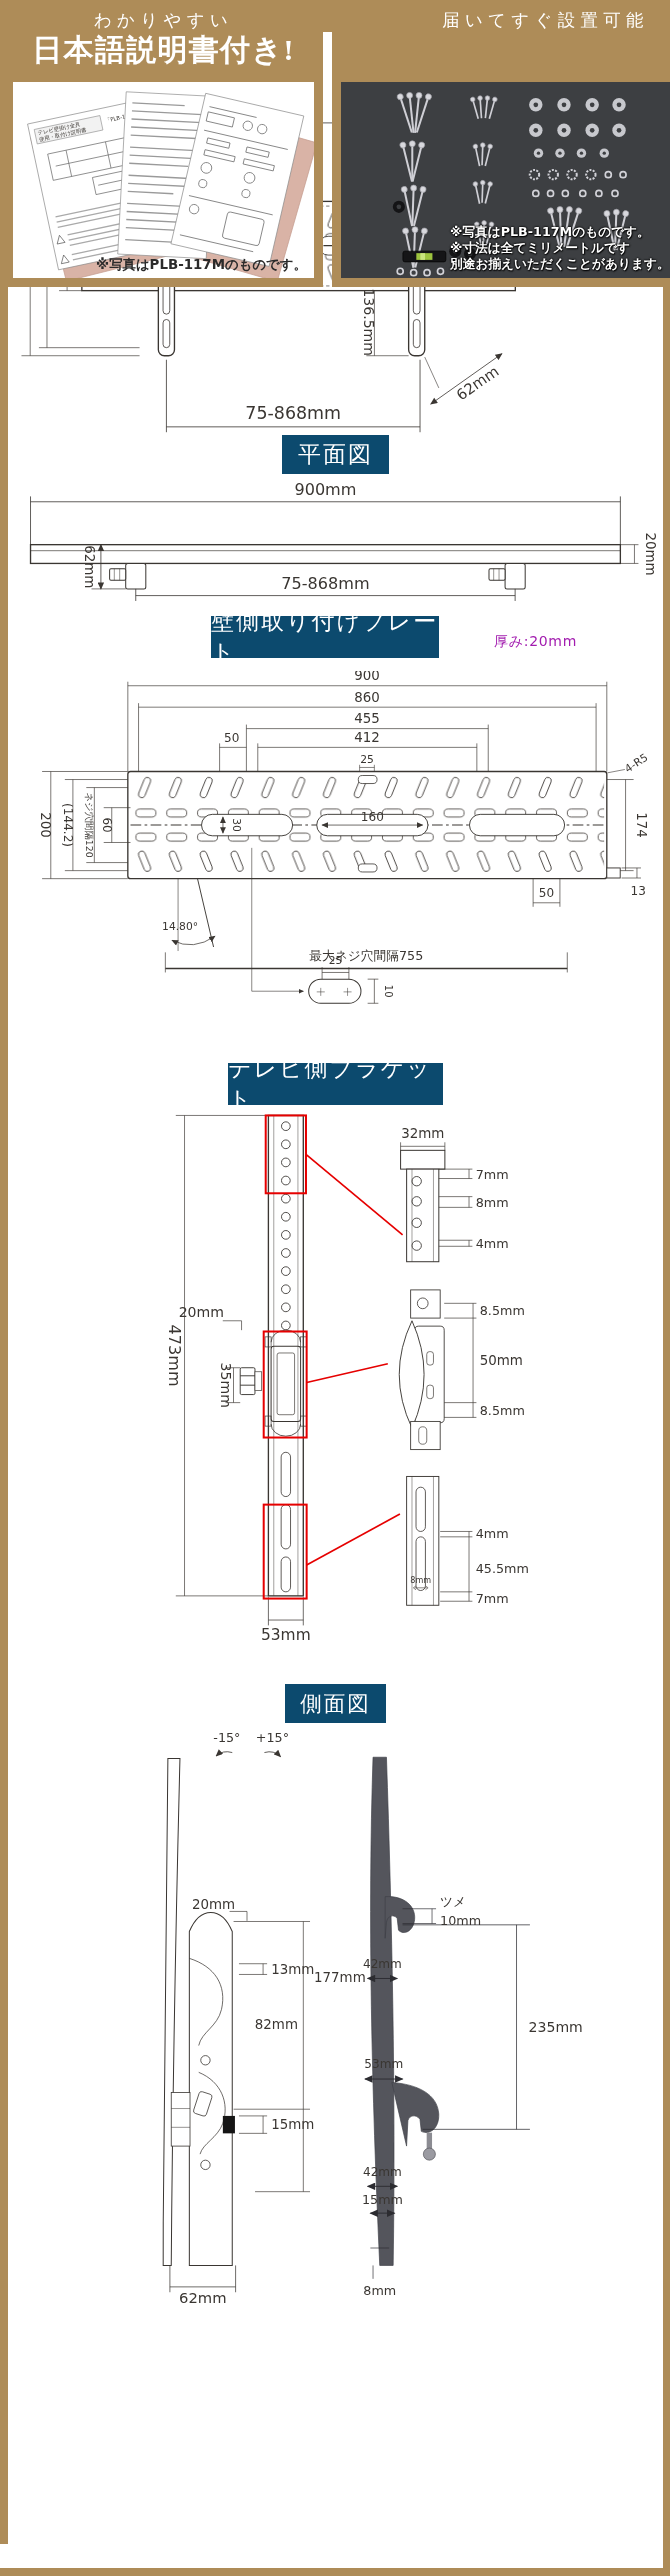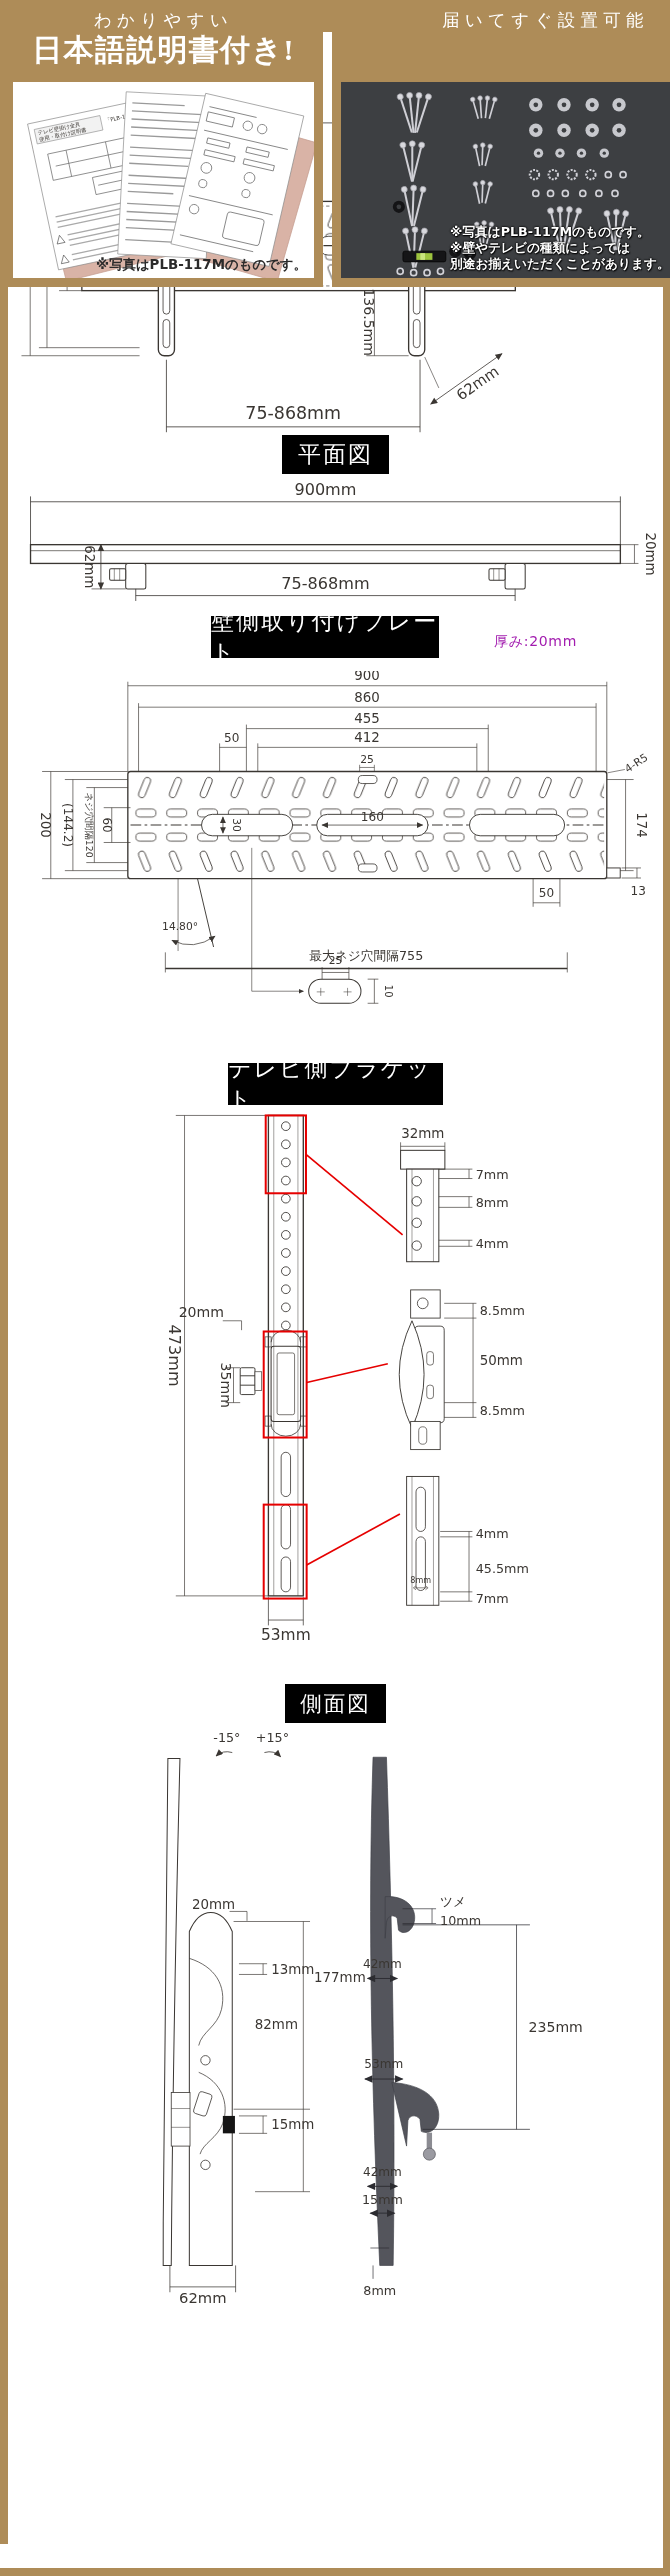--- a/index.html
+++ b/index.html
@@ -3,21 +3,21 @@
 <meta charset="utf-8">
 <style>
   html,body{margin:0;padding:0;background:#ffffff;}
   #canvas{position:relative;width:671px;height:2576px;margin:0 auto;background:#fff;overflow:hidden;
           font-family:"DejaVu Sans",sans-serif;}
   #hdr{position:absolute;left:0;top:0;width:671px;height:32px;background:#ae8c58;}
   #hdr h1{margin:0;padding:4px 0 0 6.7px;font-family:"Liberation Serif",serif;font-weight:bold;
           font-size:21px;color:#ffffff;letter-spacing:0.7px;}
   .frame{position:absolute;background:#ae8c58;}
   .note{position:absolute;color:#4a453f;font-size:12px;letter-spacing:0.7px;}
-  .sec-label{position:absolute;background:#000000;color:#fff;font-family:"Liberation Serif",serif;
+  .sec-label{position:absolute;background:#0c4a6e;color:#fff;font-family:"Liberation Serif",serif;
              display:flex;align-items:center;justify-content:center;font-size:23px;letter-spacing:2px;}
   .sidenote{position:absolute;color:#4a453f;font-size:11.7px;line-height:18px;}
   svg{position:absolute;left:0;}
   svg text{font-family:"DejaVu Sans",sans-serif;fill:#3a3632;}
   .panel{position:absolute;top:3400;width:319px;height:287px;background:#ae8c58;}
   .panel .tagline{position:absolute;top:8px;width:100%;text-align:center;color:#fff;
                   font-family:"Liberation Serif",serif;font-size:17.4px;letter-spacing:5.4px;}
   .panel .ptitle{position:absolute;top:29.5px;width:100%;text-align:center;color:#fff;
                  font-family:"Liberation Serif",serif;font-size:30px;font-weight:bold;letter-spacing:1.3px;}
   .panel .inner{position:absolute;left:9.4px;right:9.4px;top:82px;bottom:9.4px;}
@@ -626,20 +626,20 @@
         </g>
         <use href="#spacer" x="170" y="252"></use>
           <use href="#spacer" x="192" y="256"></use>
         <use href="#ring" x="88" y="282"></use>
           <use href="#ring" x="108" y="284"></use>
           <use href="#ring" x="128" y="284"></use>
           <use href="#ring" x="148" y="282"></use>
       </svg>
       <div id="screws-captions">
         <div>※写真はPLB-117Mのものです。</div>
-        <div>※壁やテレビの種類によっては</div>
+        <div>※寸法は全てミリメートルです</div>
         <div>別途お揃えいただくことがあります。</div>
       </div>
     </div>
   </div>
 
 </div>
 
 
 </body></html>

